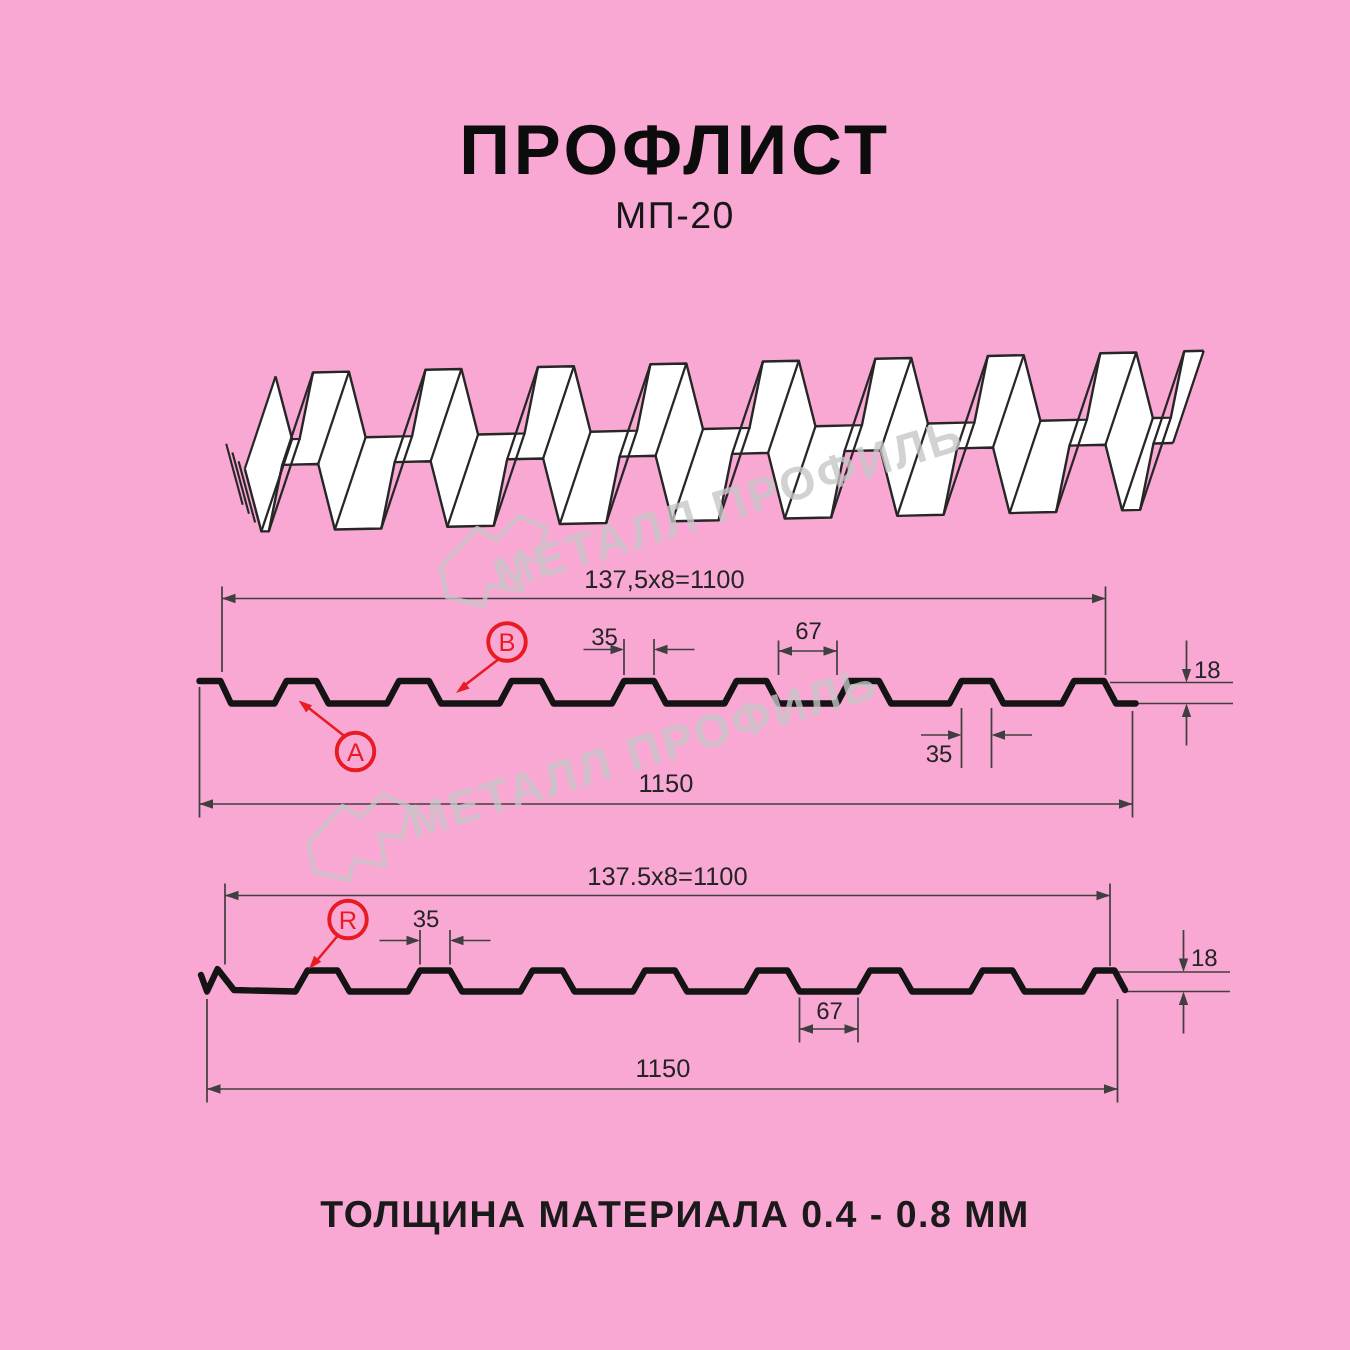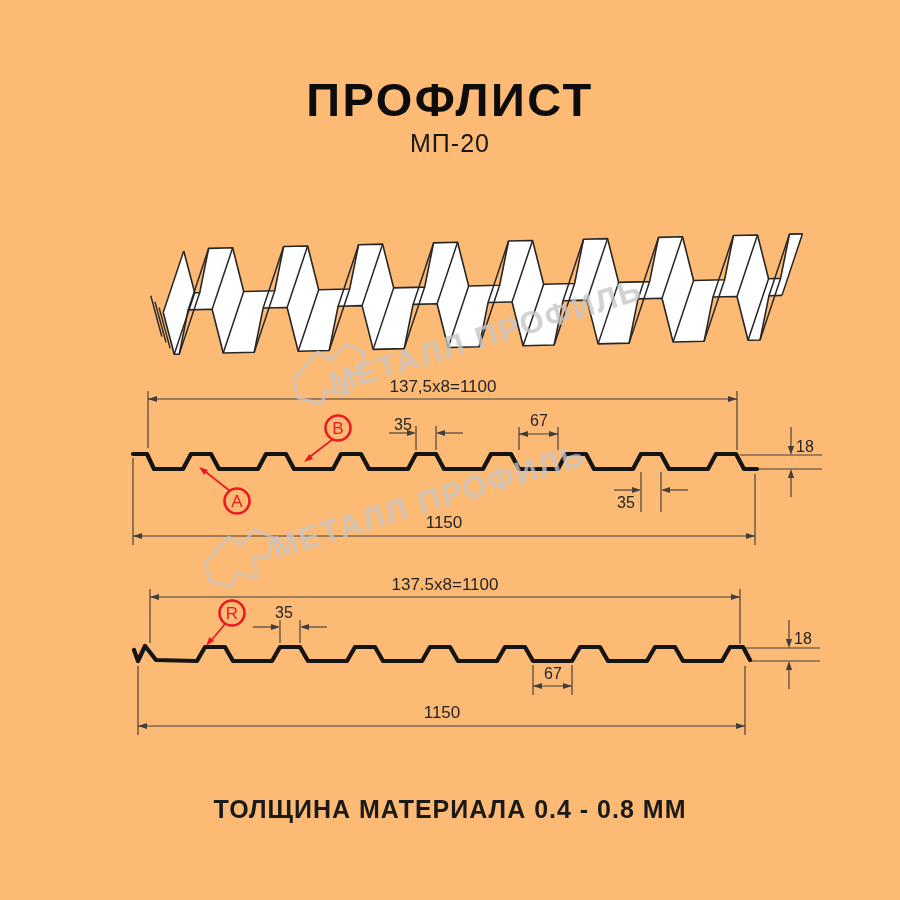--- a/index.html
+++ b/index.html
@@ -1,16 +1,16 @@
 <!DOCTYPE html>
 <html style="--red: #e81b22; --wm: #c6c6c6;"><head>
 <meta charset="utf-8">
 <style>
   html,body{margin:0;padding:0;background:#ffffff;}
-  .page{position:relative;width:900px;height:900px;background:#fdba74;overflow:hidden;
+  .page{position:relative;width:900px;height:900px;background:#f9a8d4;overflow:hidden;
         font-family:"Liberation Sans",sans-serif;text-align:right;}
   svg{position:absolute;left:0;top:0;}
   text{fill:#1e1e1e;}
   .title{font:700 47px "Liberation Sans",sans-serif;letter-spacing:2.5px;fill:#0c0c0c;}
   .subtitle{font:500 25px "Liberation Sans",sans-serif;letter-spacing:1px;fill:#161616;}
   .footer{font:700 25px "Liberation Sans",sans-serif;letter-spacing:1px;fill:#1a1a1a;}
   .dimtxt{font:400 17px "Liberation Sans",sans-serif;fill:#242424;}
   .dimtxt-s{font:400 16px "Liberation Sans",sans-serif;fill:#242424;}
   .redtxt{font:400 17px "Liberation Sans",sans-serif;fill:var(--red);}
   .wm-text{font:700 31px "Liberation Sans",sans-serif;letter-spacing:2px;fill:var(--wm);}

